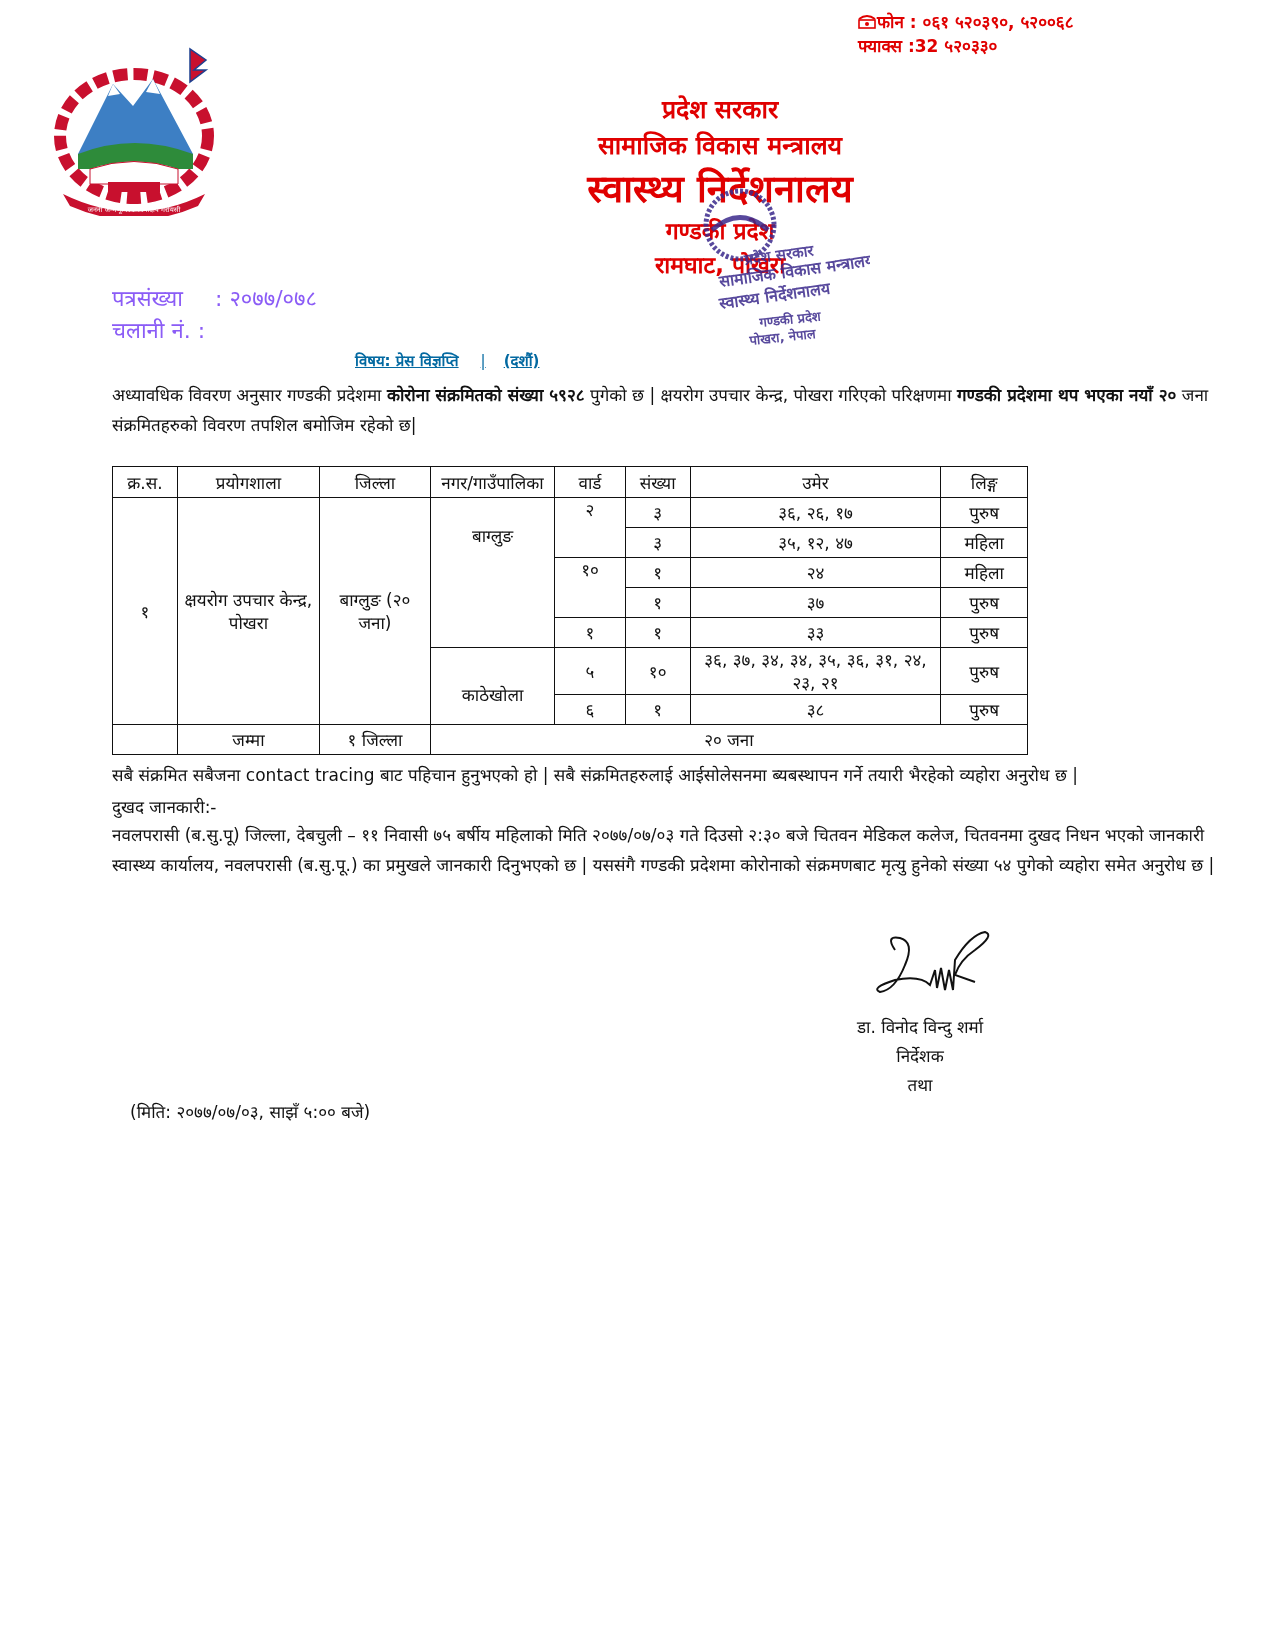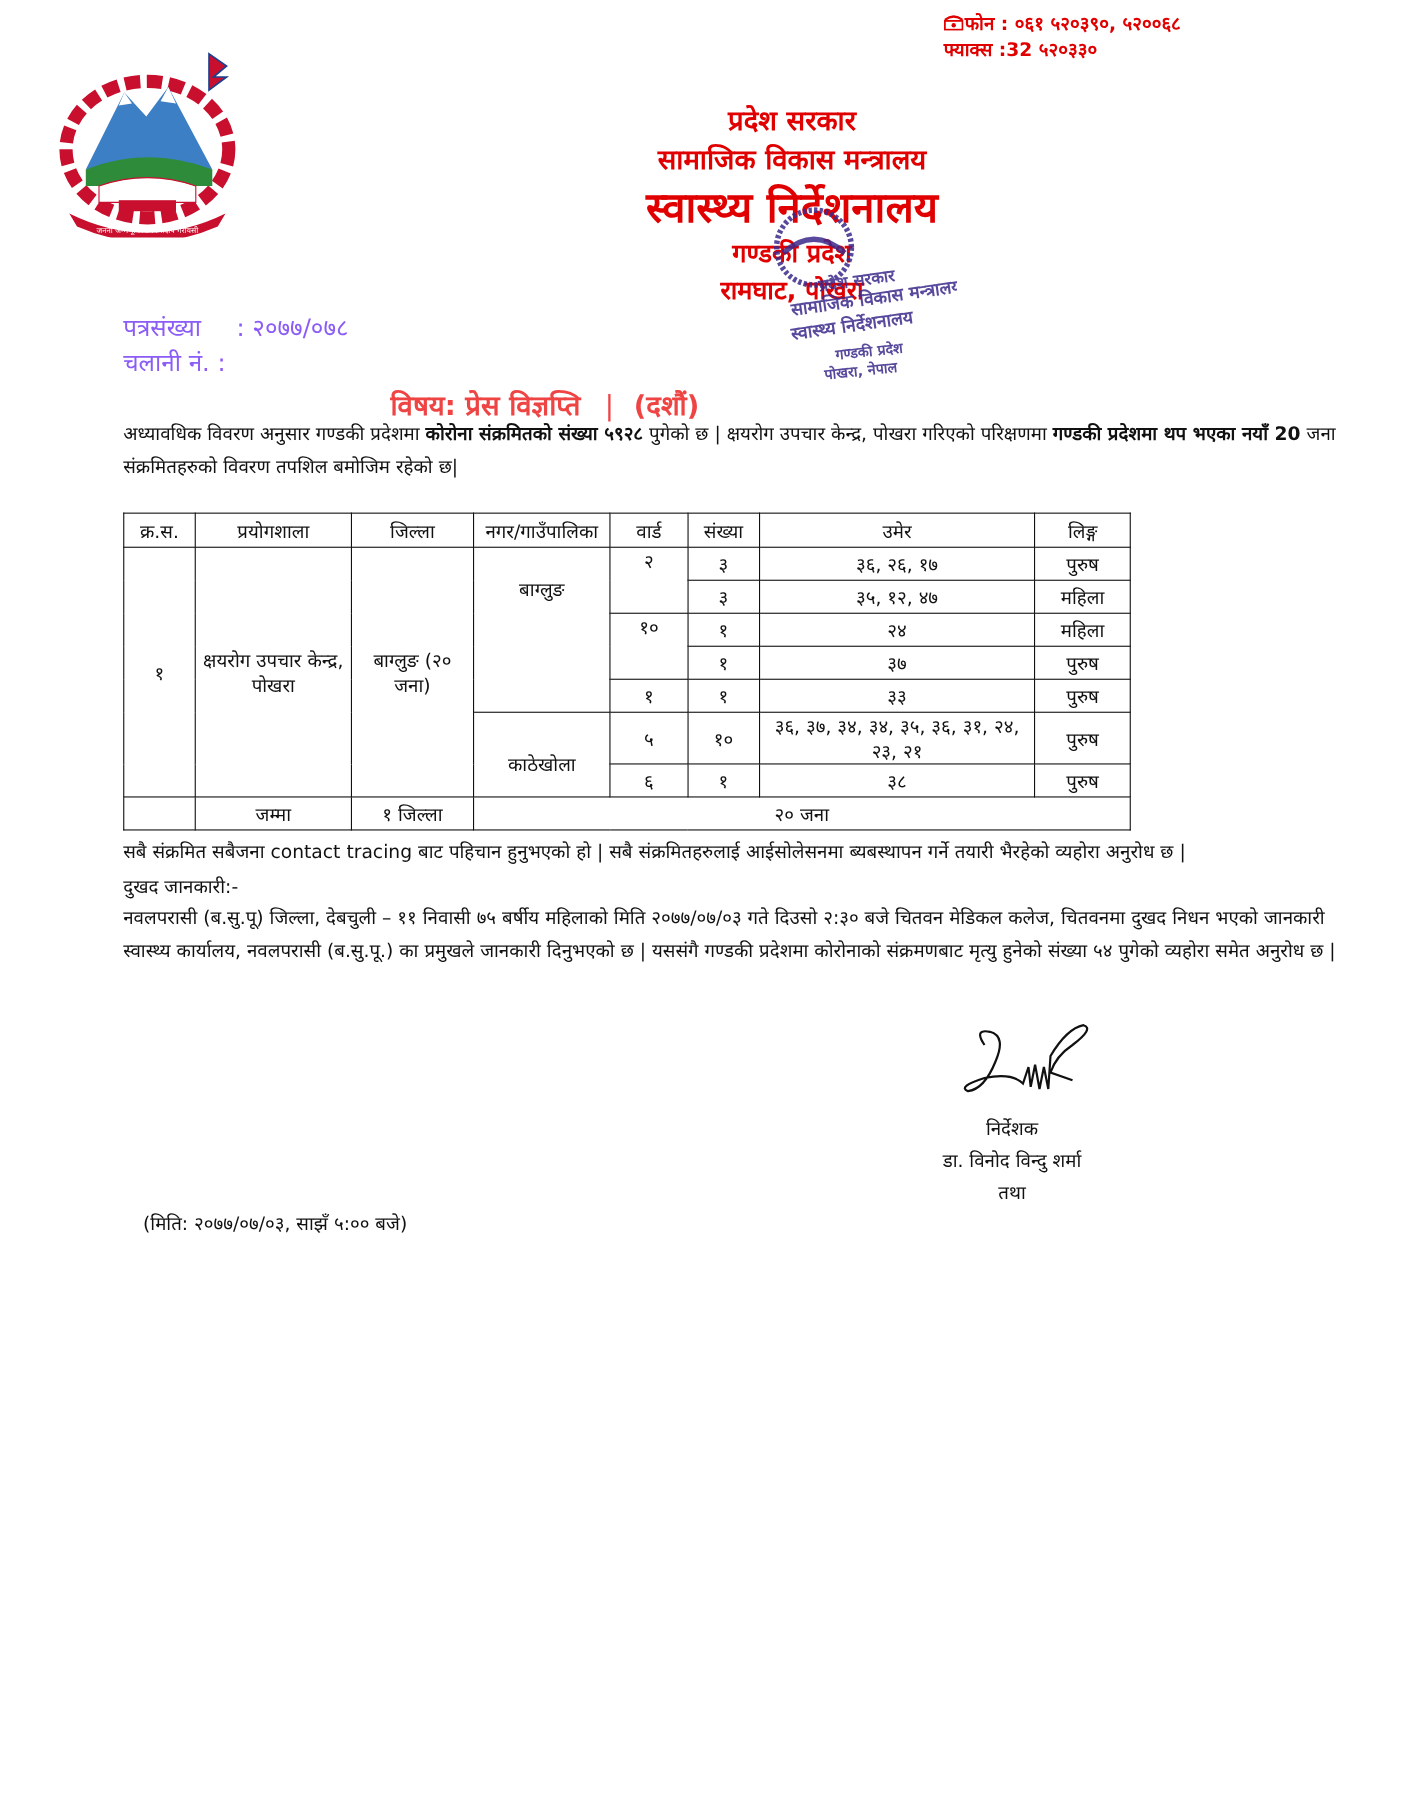--- a/index.html
+++ b/index.html
@@ -23,21 +23,21 @@
   .lh5 { font-size:23px; line-height:34px; }
 
   .stamp { left:690px; top:185px; width:180px; height:170px; opacity:0.85; }
 
   
   .ref { left:112px; top:283px; color:#8b5cf6; font-size:22px; line-height:32px; }
   .ref .row span { display:inline-block; }
   .ref .lbl { width:96px; }
 
   
-  .subject { left:355px; top:350px; font-size:25px; font-weight:bold; color:#ef4444; }
+  .subject { left:355px; top:350px; font-size:15px; font-weight:bold; color:#0369a1;text-decoration:underline; }
   .subject .sep { margin:0 18px 0 22px; font-weight:normal; }
 
   
   .para { left:112px; width:1105px; font-size:17px; line-height:30px; }
   .intro { top:380px; }
   b { font-weight:bold; }
 
   
   table.data { position:absolute; left:112px; top:466px; width:916px; border-collapse:collapse; font-size:17px; }
   table.data th, table.data td { border:1.5px solid #111; text-align:center; font-weight:normal; padding:0 4px; }
@@ -116,21 +116,21 @@
     <span>चलानी नं.</span>
     <span>:</span>
   </div>
 </div>
 
 <div class="abs subject">
   <span>विषय: प्रेस विज्ञप्ति</span><span class="sep">|</span><span>(दशौं)</span>
 </div>
 
 <div class="abs para intro">
-  <span>अध्यावधिक विवरण अनुसार गण्डकी प्रदेशमा </span><b>कोरोना संक्रमितको संख्या ५९२८</b><span> पुगेको छ | क्षयरोग उपचार केन्द्र, पोखरा गरिएको परिक्षणमा </span><b>गण्डकी प्रदेशमा थप भएका नयाँ 20</b><span> जना संक्रमितहरुको विवरण तपशिल बमोजिम रहेको छ|</span>
+  <span>अध्यावधिक विवरण अनुसार गण्डकी प्रदेशमा </span><b>कोरोना संक्रमितको संख्या ५९२८</b><span> पुगेको छ | क्षयरोग उपचार केन्द्र, पोखरा गरिएको परिक्षणमा </span><b>गण्डकी प्रदेशमा थप भएका नयाँ २०</b><span> जना संक्रमितहरुको विवरण तपशिल बमोजिम रहेको छ|</span>
 </div>
 
 <table class="data">
   <colgroup>
     <col style="width:72px">
       <col style="width:166px">
       <col style="width:132px">
       <col style="width:140px">
     <col style="width:84px">
       <col style="width:72px">
@@ -205,18 +205,18 @@
 </table>
 
 <div class="abs para p2">सबै संक्रमित सबैजना contact tracing बाट पहिचान हुनुभएको हो | सबै संक्रमितहरुलाई आईसोलेसनमा ब्यबस्थापन गर्ने तयारी भैरहेको व्यहोरा अनुरोध छ |</div>
 <div class="abs para p3">दुखद जानकारी:-</div>
 <div class="abs para p4">नवलपरासी (ब.सु.पू) जिल्ला, देबचुली – ११ निवासी ७५ बर्षीय महिलाको मिति २०७७/०७/०३ गते दिउसो २:३० बजे चितवन मेडिकल कलेज, चितवनमा दुखद निधन भएको जानकारी स्वास्थ्य कार्यालय, नवलपरासी (ब.सु.पू.) का प्रमुखले जानकारी दिनुभएको छ | यससंगै गण्डकी प्रदेशमा कोरोनाको संक्रमणबाट मृत्यु हुनेको संख्या ५४ पुगेको व्यहोरा समेत अनुरोध छ |</div>
 
 <svg class="abs signature" viewBox="0 0 120 80">
   <path d="M20 20 Q10 5 25 8 Q40 12 30 35 Q20 60 5 62 Q-5 58 20 50 Q45 45 55 55 L60 40 L62 58 L66 38 L70 60 L74 40 L78 60 L80 30 Q95 5 110 2 Q120 5 100 20 Q85 30 80 45 L100 52" fill="none" stroke="#111" stroke-width="2"></path>
 </svg>
 <div class="abs sigblock">
+  <div>डा. विनोद विन्दु शर्मा</div>
   <div>निर्देशक</div>
-  <div>डा. विनोद विन्दु शर्मा</div>
   <div>तथा</div>
 </div>
 
 <div class="abs date">(मिति: २०७७/०७/०३, साझँ ५:०० बजे)</div>
 
 </body></html>

